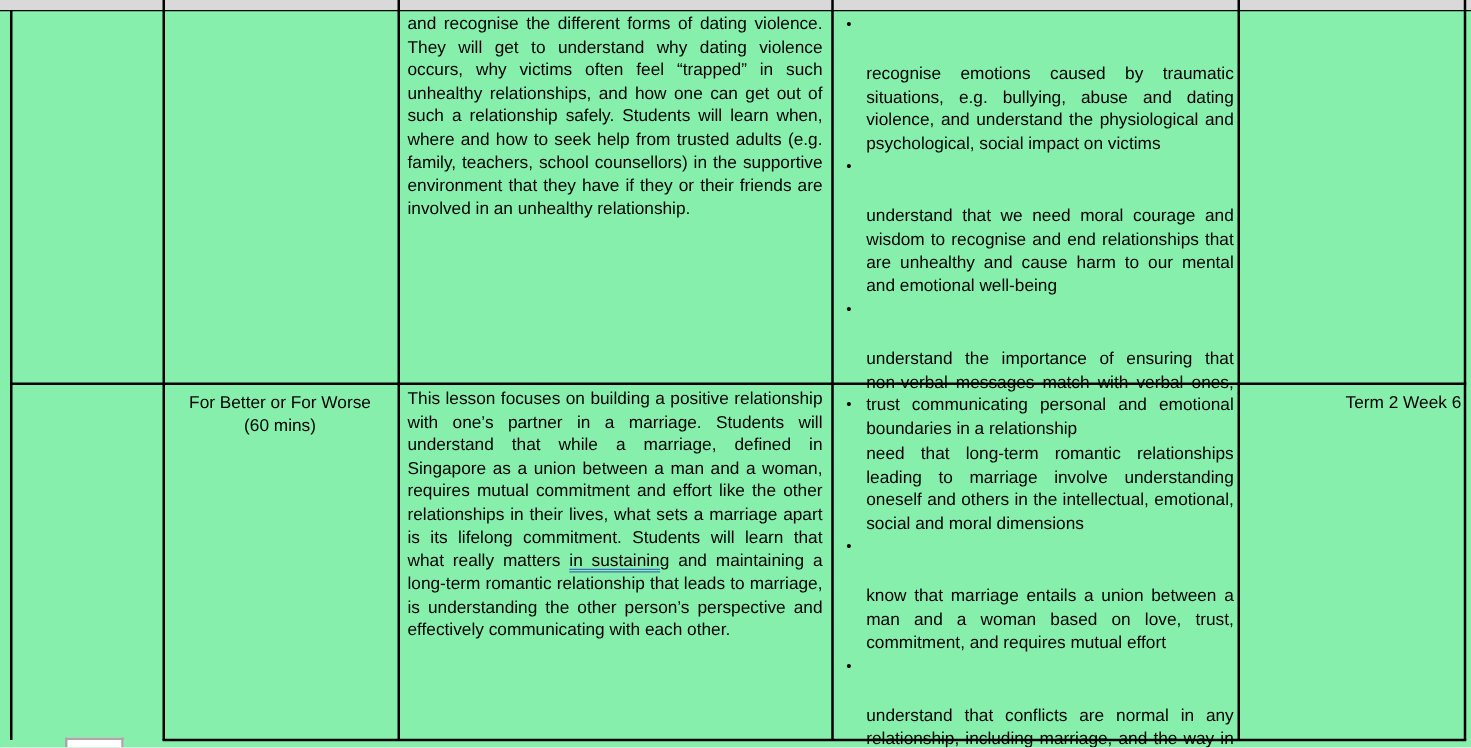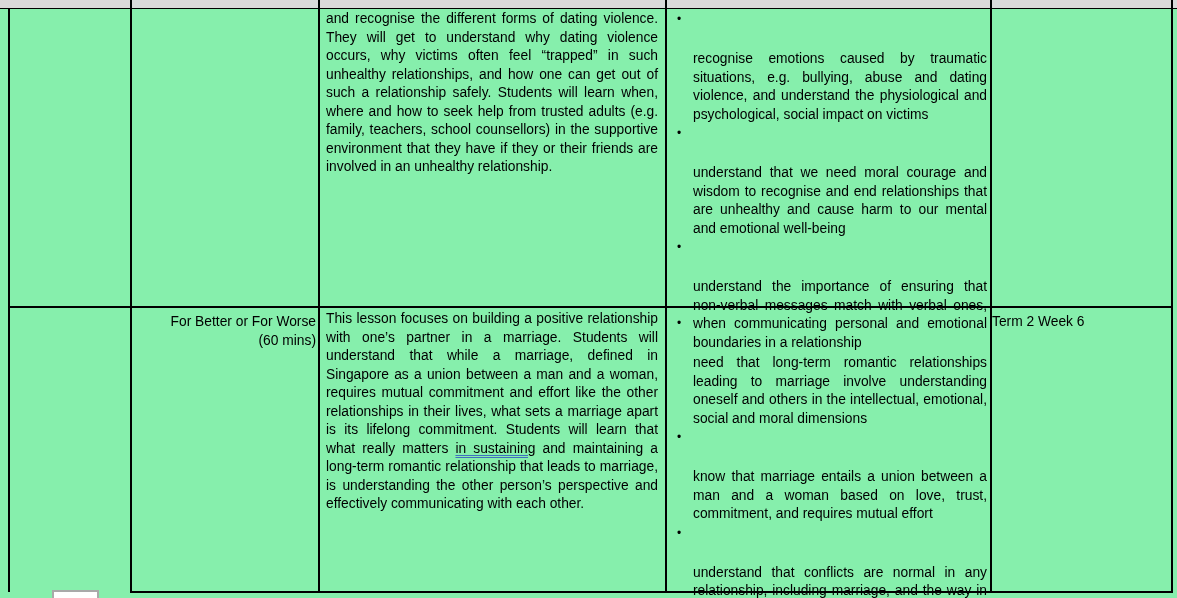--- a/index.html
+++ b/index.html
@@ -26,25 +26,25 @@
   .v-3{left:665px;top:0;height:592px;}
   .v-4{left:990px;top:0;height:592px;}
   .v-5{left:1171px;top:0;height:592px;}
   .h-top{top:8px;left:0;width:1177px;}
   .h-mid{top:306px;left:8px;width:1165px;}
   .h-bot{top:591px;left:130px;width:1043px;}
   .cell{position:absolute;}
   .cell p{margin:0;text-align:justify;text-align-last:left;}
   .c-desc1{left:326px;top:10px;width:332px;}
   .c-obj1{left:667px;top:10px;width:322px;}
-  .c-title2{left:132px;top:313px;width:184px;text-align:right;}
+  .c-title2{left:132px;top:313px;width:184px;text-align:center;}
   .c-title2 span{display:block;}
   .c-desc2{left:326px;top:310px;width:332px;}
   .c-obj2{left:667px;top:314px;width:322px;}
-  .c-term2{left:992px;top:313px;width:177px;text-align:left;}
+  .c-term2{left:992px;top:313px;width:177px;text-align:right;}
   .obj-item{display:flex;}
   .bullet{flex:none;width:26px;padding-left:10px;box-sizing:border-box;font-size:12px;}
   .obj-text{flex:1;text-align:justify;text-align-last:left;padding-right:2px;margin-top:40px;}
   .grammar{
     text-decoration-line:underline;
     text-decoration-style:double;
     text-decoration-color:#3f6fbf;
     text-underline-offset:2px;
   }
   .next-table-handle{
@@ -77,21 +77,21 @@
     <div class="obj-item">
       <span class="bullet">•</span>
       <div class="obj-text">recognise emotions caused by traumatic situations, e.g. bullying, abuse and dating violence, and understand the physiological and psychological, social impact on victims</div>
     </div>
     <div class="obj-item">
       <span class="bullet">•</span>
       <div class="obj-text">understand that we need moral courage and wisdom to recognise and end relationships that are unhealthy and cause harm to our mental and emotional well-being</div>
     </div>
     <div class="obj-item">
       <span class="bullet">•</span>
-      <div class="obj-text">understand the importance of ensuring that non-verbal messages match with verbal ones, when communicating personal and emotional boundaries in a relationship</div>
+      <div class="obj-text">understand the importance of ensuring that non-verbal messages match with verbal ones, trust communicating personal and emotional boundaries in a relationship</div>
     </div>
   </div>
 
   <div class="cell c-title2">
     <span>For Better or For Worse</span>
     <span>(60 mins)</span>
   </div>
 
   <div class="cell c-desc2">
     <p><span>This lesson focuses on building a positive relationship with one’s partner in a marriage. Students will understand that while a marriage, defined in Singapore as a union between a man and a woman, requires mutual commitment and effort like the other relationships in their lives, what sets a marriage apart is its lifelong commitment. Students will learn that what really matters </span><span class="grammar">in sustaining</span><span> and maintaining a long-term romantic relationship that leads to marriage, is understanding the other person’s perspective and effectively communicating with each other.</span></p>

